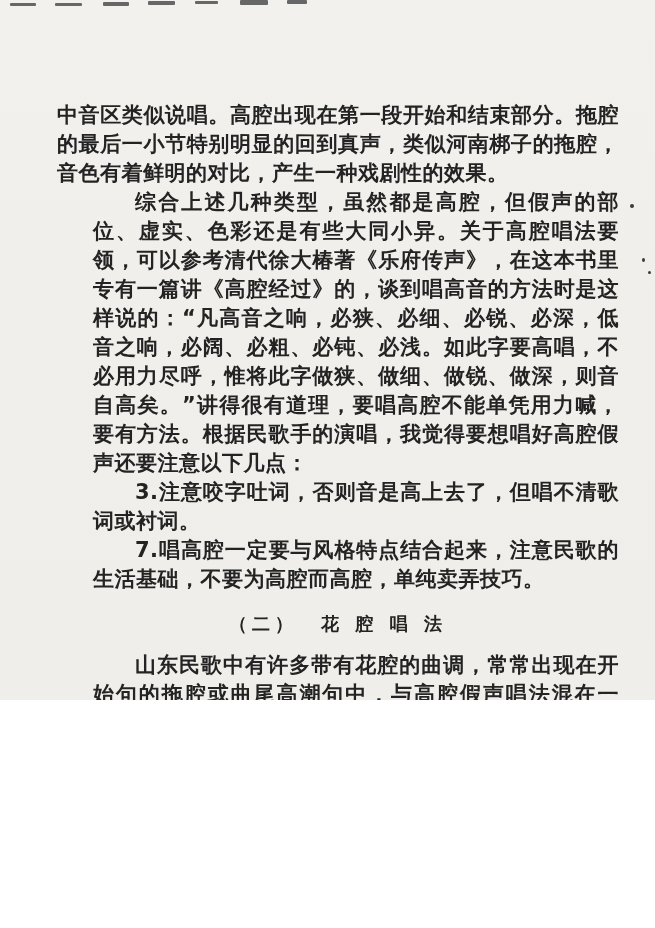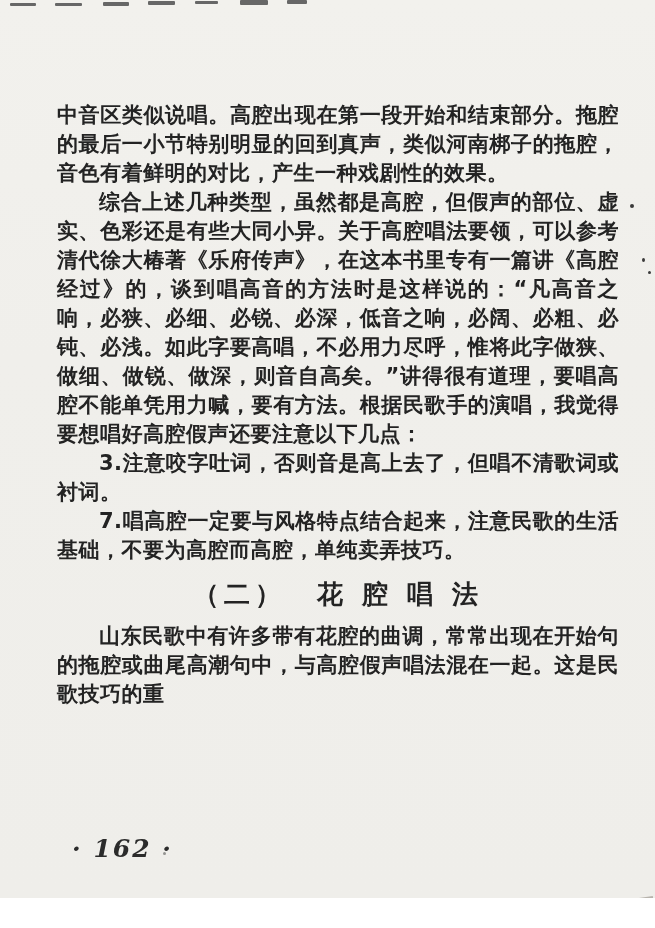--- a/index.html
+++ b/index.html
@@ -1,18 +1,18 @@
 <!DOCTYPE html>
 <html lang="zh"><head>
 <meta charset="utf-8">
 <style>
   html,body{margin:0;padding:0;}
   .page{
     position:relative;
-    width:655px;height:898px;
+    width:655px;height:700px;
     background:
       linear-gradient(180deg,#f2f1ed 0%,#f0efeb 40%,#efeeea 100%);
     overflow:hidden;
     font-family:"DejaVu Sans",sans-serif;
   }
   
   .top-dashes{position:absolute;top:0;left:0;width:360px;height:10px;}
   .top-dashes i{position:absolute;background:#4f4f4f;height:3px;border-radius:1px;opacity:.85;}
   .top-dashes i:nth-child(1){left:10px;top:3px;width:26px;}
   .top-dashes i:nth-child(2){left:55px;top:3px;width:27px;}
@@ -27,25 +27,25 @@
   .speck.s2{left:642px;top:258px;width:3px;height:4px;}
   .speck.s3{left:648px;top:271px;width:3px;height:3px;}
   .speck.s4{left:163px;top:852px;width:3px;height:3px;opacity:.5;}
   
   .body-text{
     position:absolute;left:57px;top:101px;width:562px;
     font-size:21px;line-height:29px;font-weight:bold;
     color:#232323;text-align:justify;letter-spacing:.5px;
   }
   .para{margin:0;}
-  .indent{text-indent:2em;}
+  .indent{text-indent:2em;margin-left:36px;}
   .section-heading{
     margin:15px 0 13px 0;
     text-align:center;
-    font-size:26px;font-weight:bold;color:#232323;
+    font-size:18px;font-weight:bold;color:#232323;
     letter-spacing:5px;text-indent:0;
   }
   
   .page-number{
     position:absolute;left:72px;top:834px;
     font-family:"DejaVu Serif",serif;font-style:italic;font-weight:bold;
     font-size:25px;color:#2b2b2b;letter-spacing:2px;
   }
   
   .watermark{

